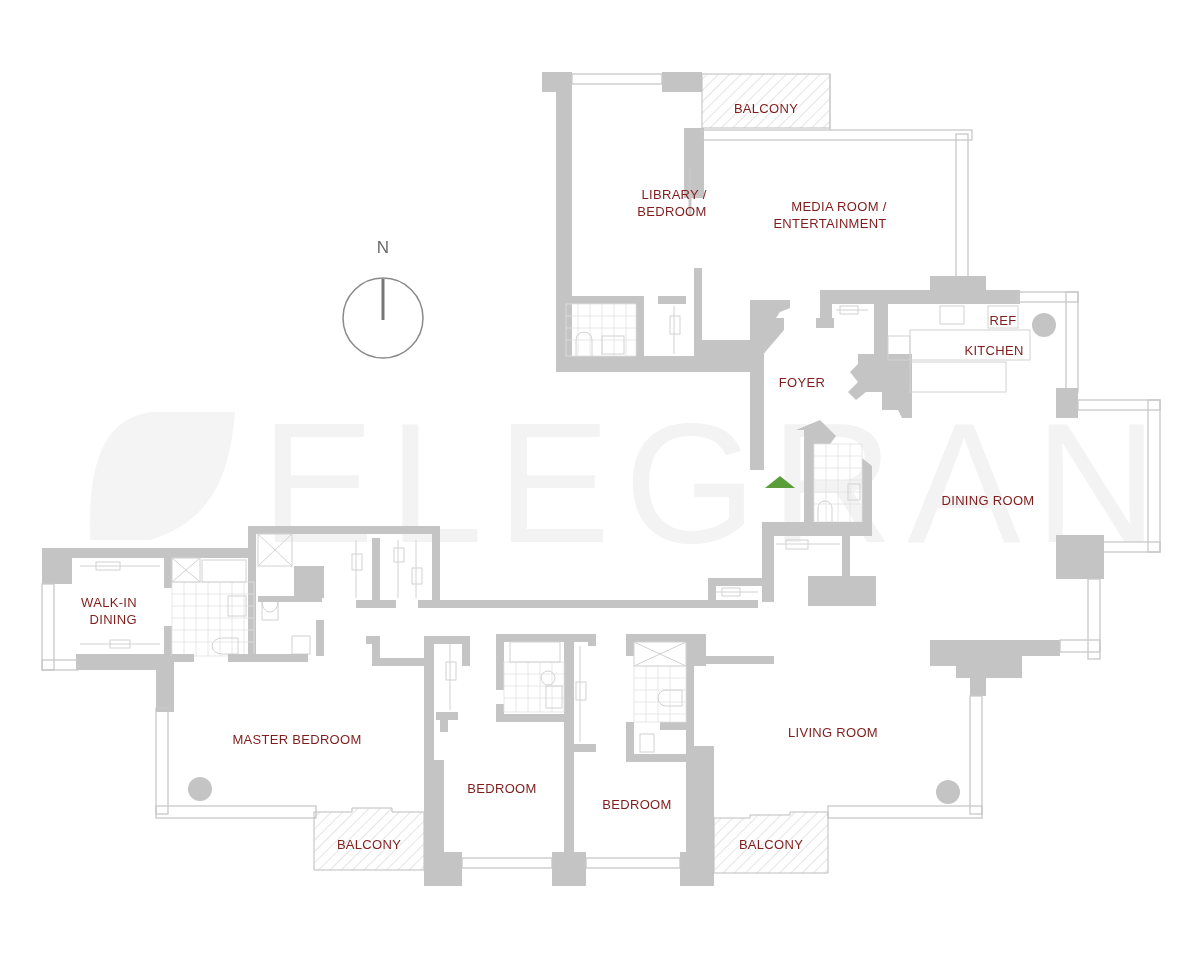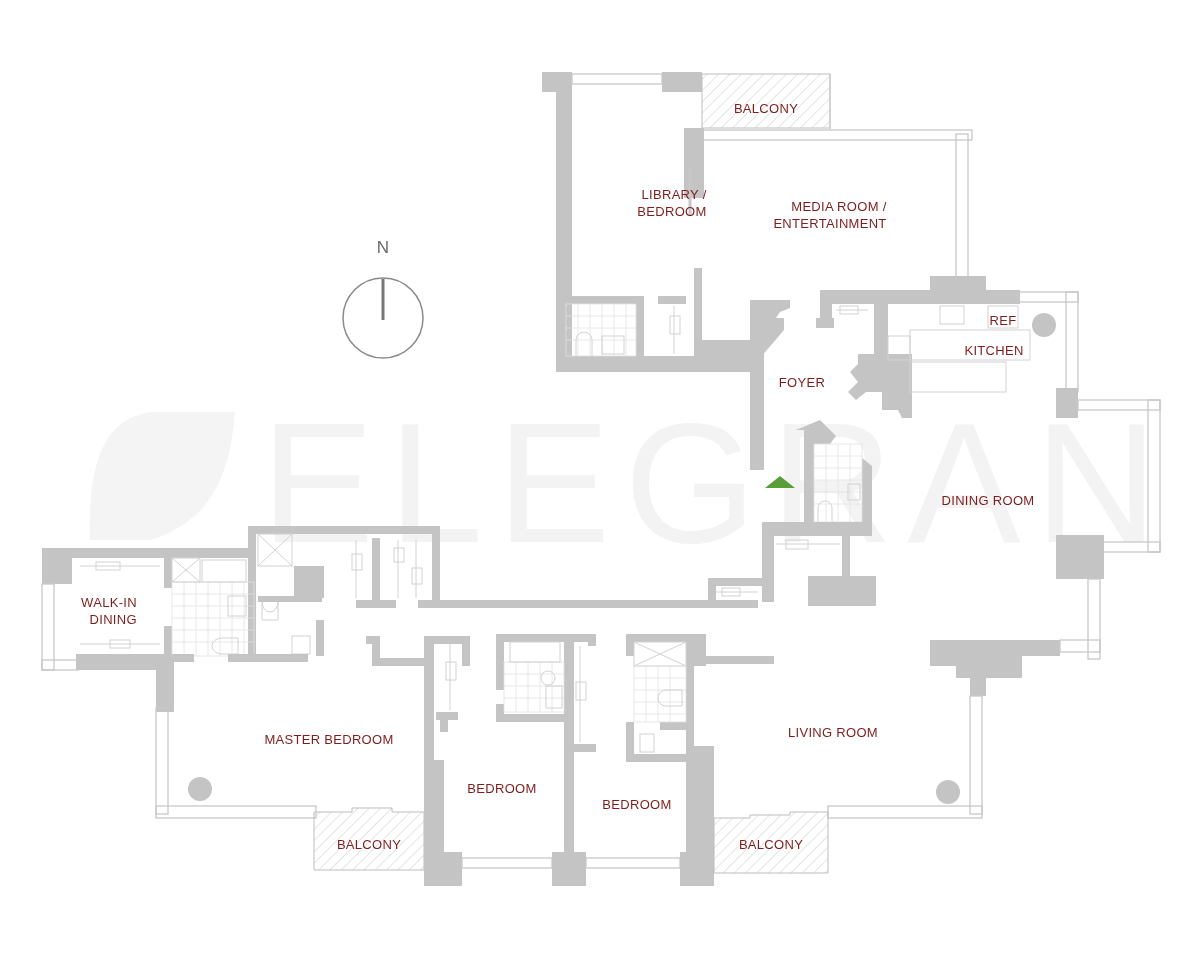--- a/index.html
+++ b/index.html
@@ -238,18 +238,18 @@
   <div>ENTERTAINMENT</div>
 </div>
 <div class="lbl" style="left:1003px;top:312px;">REF</div>
 <div class="lbl" style="left:994px;top:342px;">KITCHEN</div>
 <div class="lbl" style="left:802px;top:374px;">FOYER</div>
 <div class="lbl" style="left:988px;top:492px;">DINING ROOM</div>
 <div class="lbl" style="left:109px;top:594px;">
   <div>WALK-IN</div>
   <div>DINING</div>
 </div>
-<div class="lbl" style="left:297px;top:731px;margin-left:32px;">MASTER BEDROOM</div>
+<div class="lbl" style="left:297px;top:731px;">MASTER BEDROOM</div>
 <div class="lbl" style="left:833px;top:724px;">LIVING ROOM</div>
 <div class="lbl" style="left:502px;top:780px;">BEDROOM</div>
 <div class="lbl" style="left:637px;top:796px;">BEDROOM</div>
 <div class="lbl" style="left:369px;top:836px;">BALCONY</div>
 <div class="lbl" style="left:771px;top:836px;">BALCONY</div>
 
 </body></html>

